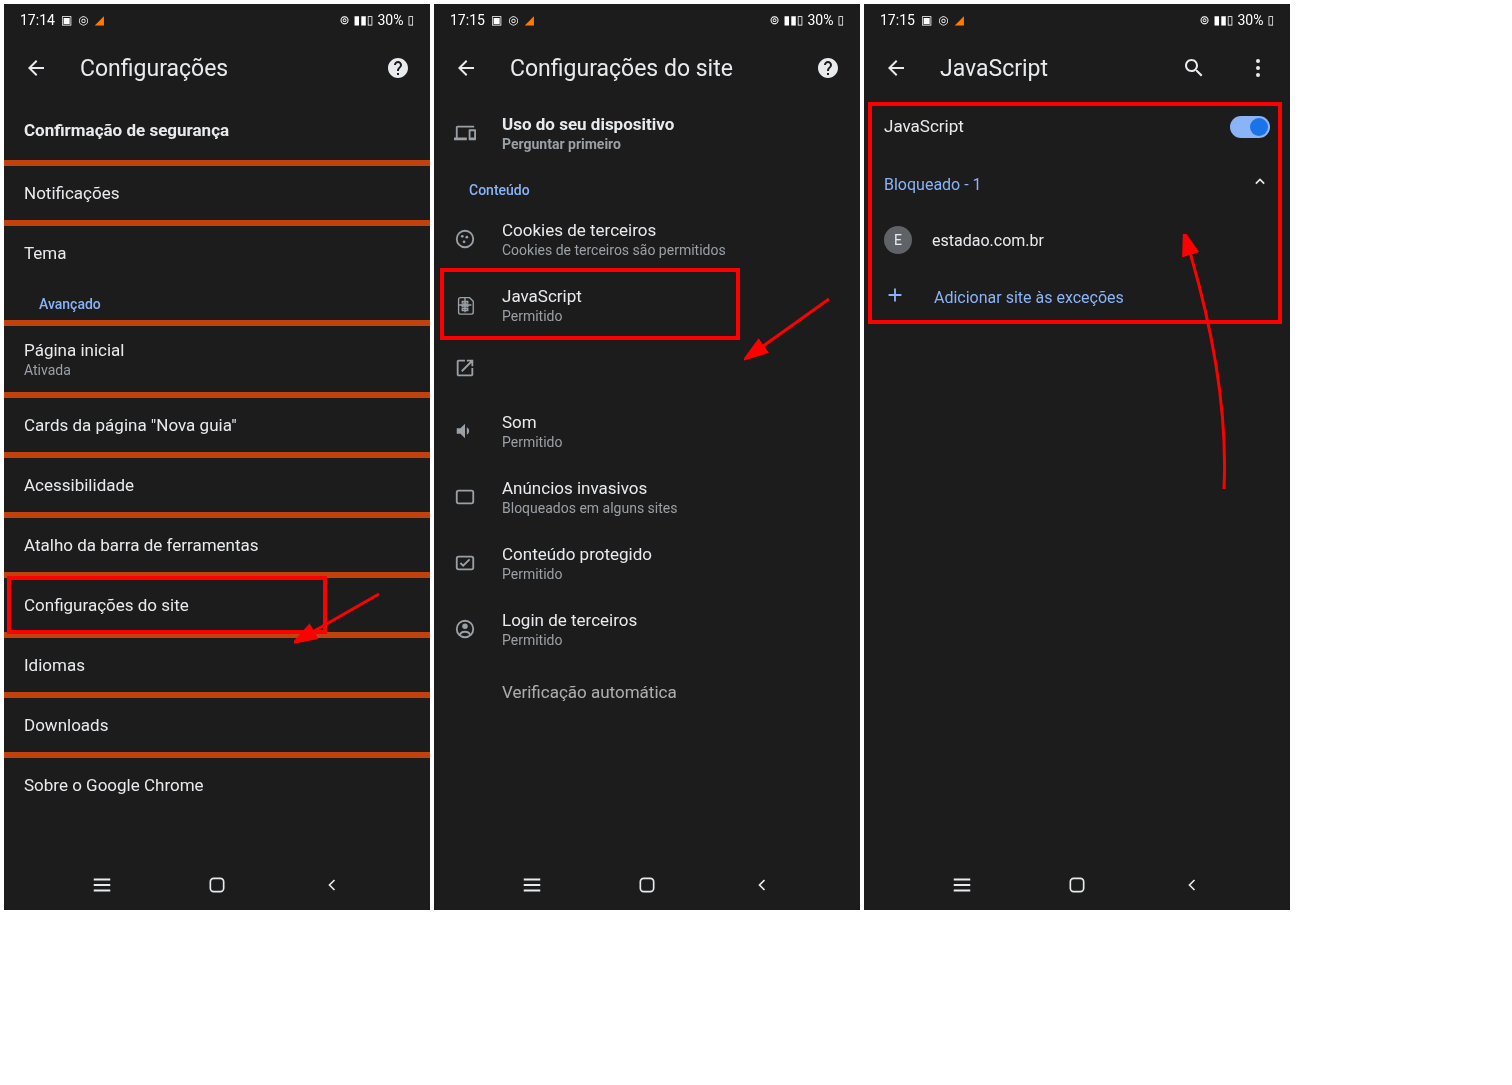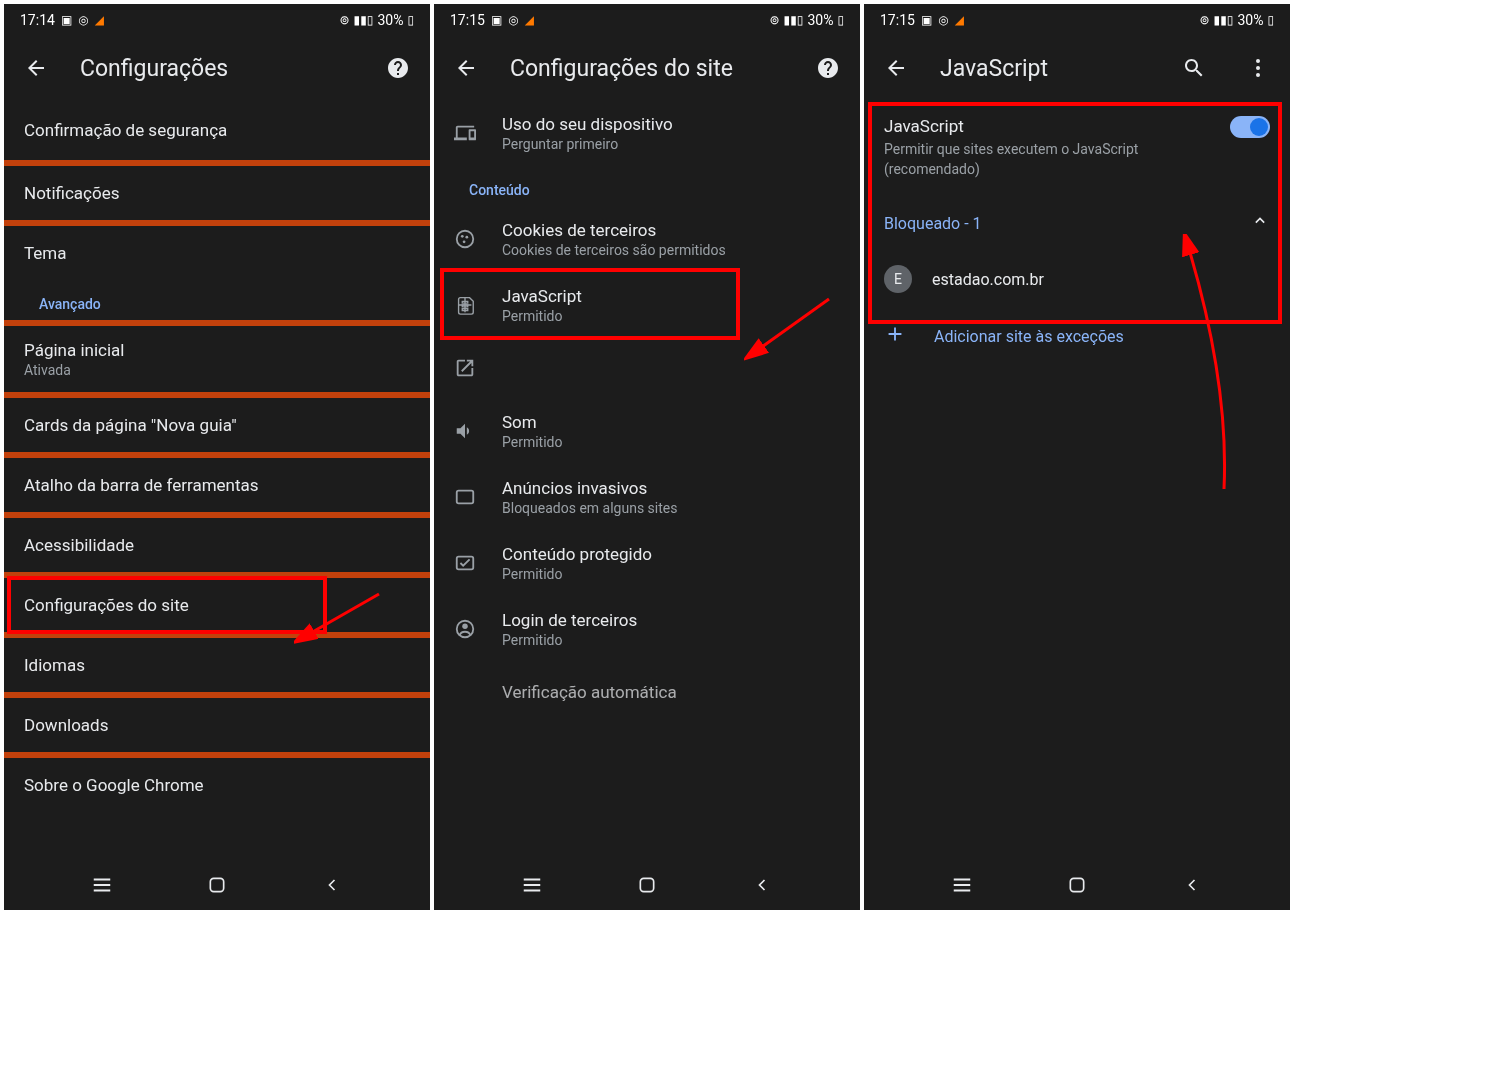--- a/index.html
+++ b/index.html
@@ -59,21 +59,21 @@
       overflow-y: hidden;
     }
     .list-item {
       min-height: 60px;
       display: flex;
       align-items: center;
       padding: 14px 20px;
       border-top: 6px solid #c2410c;
       cursor: pointer;
     }
-    .list-item:first-child { border-top: none; }
+    .list-item:first-child { border-top: none; font-weight: bold; }
     .list-item-text {
       flex: 1;
       display: flex;
       flex-direction: column;
       gap: 2px;
     }
     .list-item-title { font-size: 17px; color: #e8eaed; }
     .list-item-sub { font-size: 14px; color: #9aa0a6; }
     .section-header {
       padding: 16px 20px 8px;
@@ -236,26 +236,26 @@
         <div class="list-item-sub">Ativada</div>
       </div>
     </div>
     <div class="list-item">
       <div class="list-item-text">
           <div class="list-item-title">Cards da página "Nova guia"</div>
         </div>
     </div>
     <div class="list-item">
       <div class="list-item-text">
+          <div class="list-item-title">Acessibilidade</div>
+        </div>
+    </div>
+    <div class="list-item">
+      <div class="list-item-text">
           <div class="list-item-title">Atalho da barra de ferramentas</div>
-        </div>
-    </div>
-    <div class="list-item">
-      <div class="list-item-text">
-          <div class="list-item-title">Acessibilidade</div>
         </div>
     </div>
     <div class="list-item" style="position:relative;">
       <div class="highlight-box" style="left:3px;top:-2px;width:320px;height:58px;"></div>
       <div class="list-item-text">
           <div class="list-item-title">Configurações do site</div>
         </div>
     </div>
     <div class="list-item">
       <div class="list-item-text">
@@ -500,21 +500,20 @@
         </svg>
     </div>
   </div>
 
   <div class="content" style="position:relative;">
     <div class="highlight-box" style="left:4px;top:2px;width:414px;height:222px;"></div>
 
     <div class="js-setting">
       <div class="js-setting-text">
         <div class="js-title">JavaScript</div>
-        <div class="js-sub">Permitir que sites executem o JavaScript (recomendado)</div>
       </div>
       <div class="toggle">
         <div class="toggle-thumb"></div>
       </div>
     </div>
 
     <div class="blocked-header">
       <span class="blocked-title">Bloqueado - 1</span>
       <span><svg width="20" height="20" viewBox="0 0 24 24">
             <path d="M7 14l5-5 5 5" stroke="#e8eaed" stroke-width="2" fill="none"></path>

